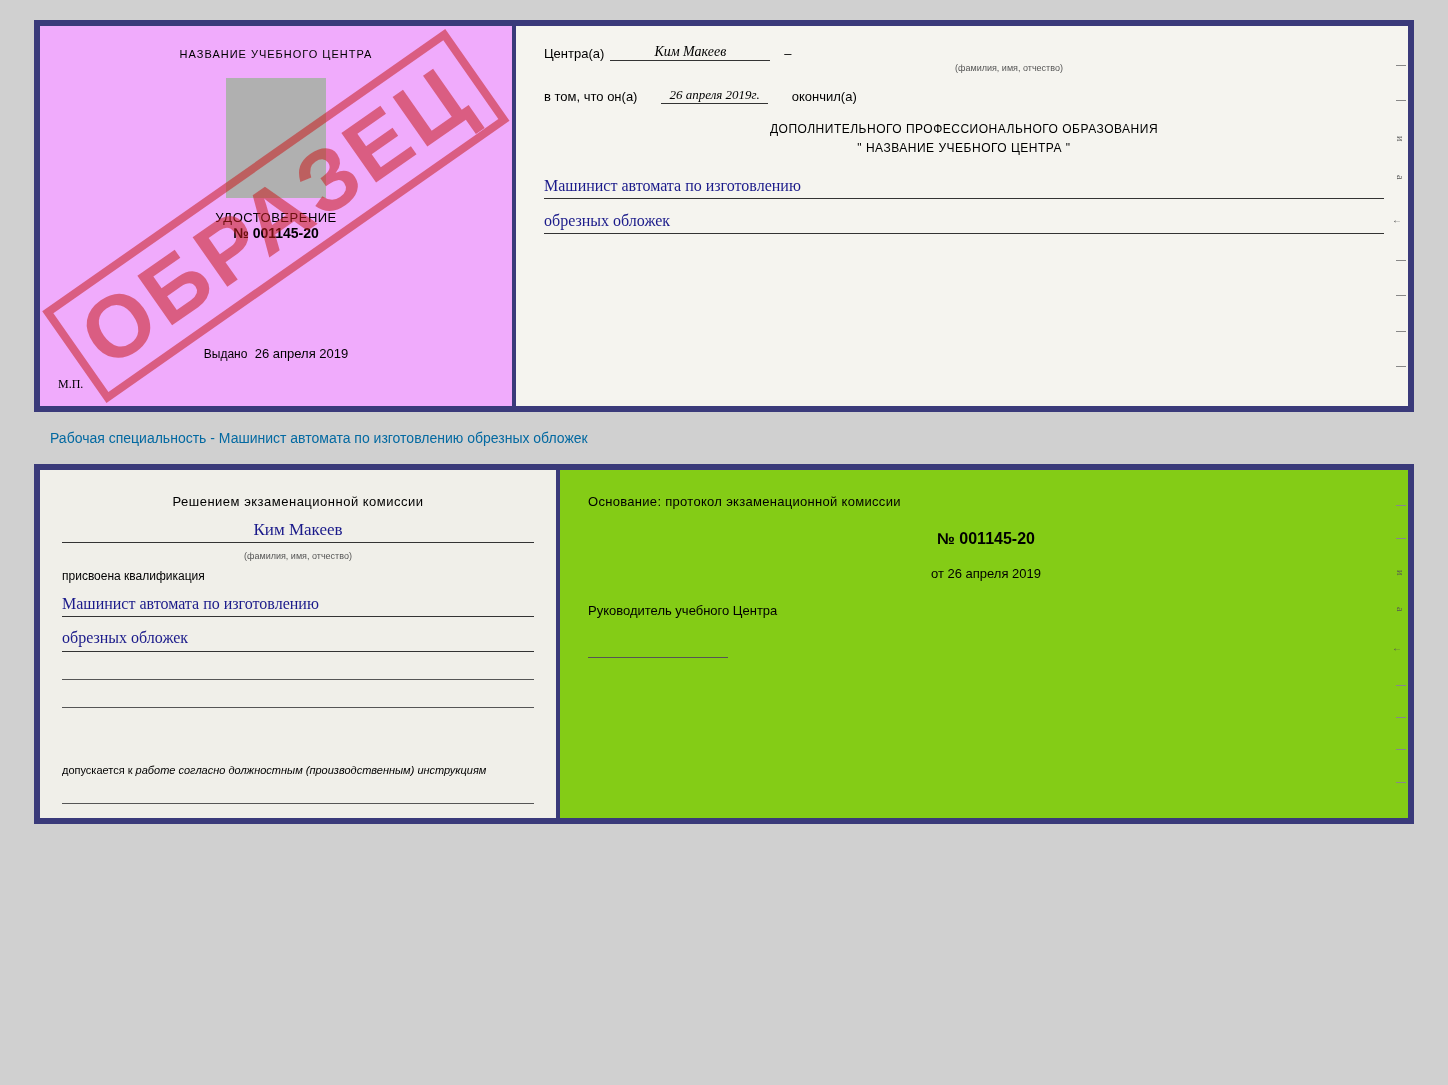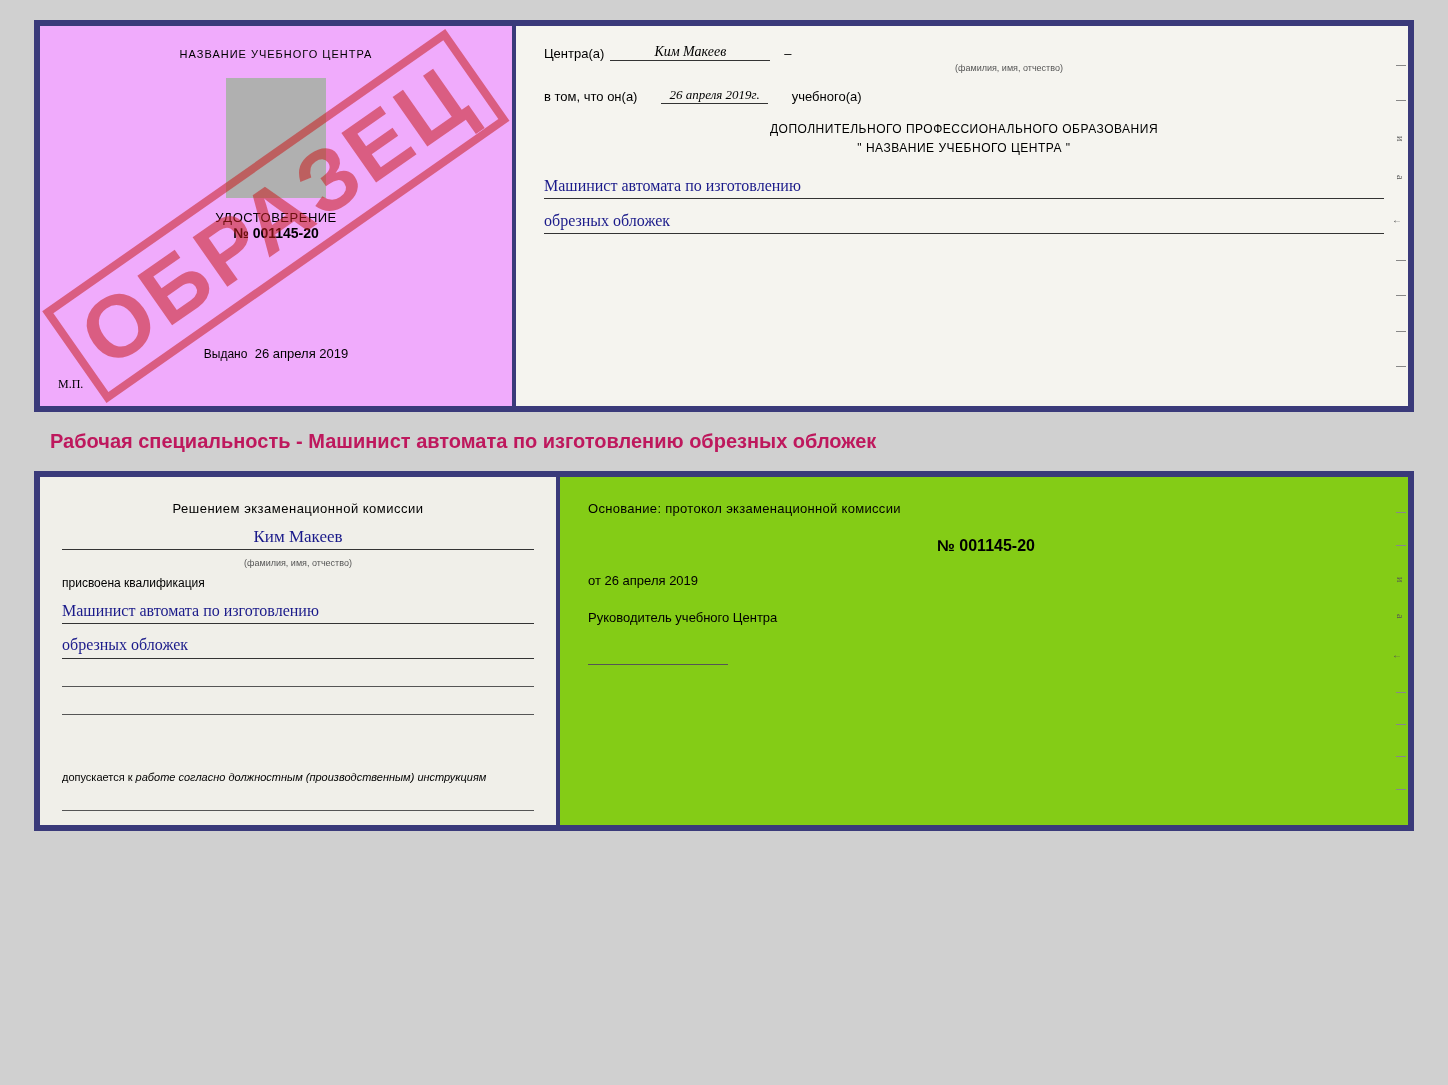--- a/index.html
+++ b/index.html
@@ -205,26 +205,25 @@
 
     .side-tick {
       width: 10px;
       height: 1px;
       background: #888;
       align-self: flex-end;
     }
 
     
     .specialty-text {
-      font-size: 20px;
-      font-family: Arial, sans-serif;
-      color: #be185d;
+      font-size: 14px;
+      font-family: Arial, sans-serif;
+      color: #0369a1;
       align-self: flex-start;
       padding-left: 30px;
-      font-weight: bold;
     }
 
     
     .bottom-doc {
       width: 1380px;
       display: flex;
       border: 6px solid #3a3a7a;
       background: #84cc16;
       position: relative;
       overflow: hidden;
@@ -318,21 +317,21 @@
       font-size: 16px;
       font-family: Arial, sans-serif;
       font-weight: bold;
       text-align: center;
       margin: 6px 0;
     }
 
     .protocol-date {
       font-size: 13px;
       font-family: Arial, sans-serif;
-      text-align: left;
+      text-align: center;
     }
 
     .chairman-block {
       font-size: 13px;
       font-family: Arial, sans-serif;
       margin-top: 10px;
     }
 
     .sign-line {
       border-bottom: 1px solid #555;
@@ -377,21 +376,21 @@
         <span class="field-label">Центра(а)</span>
         <span class="field-value">Ким Макеев</span>
         <span style="font-size:13px; margin-left:8px;">–</span>
       </div>
       <div class="field-subtext" style="margin-left:90px;">(фамилия, имя, отчество)</div>
     </div>
 
     <div class="vtom-row">
       <span>в том, что он(а)</span>
       <span class="vtom-date">26 апреля 2019г.</span>
-      <span>учебного(а)</span>
+      <span>окончил(а)</span>
     </div>
 
     <div class="org-block">
       <div>ДОПОЛНИТЕЛЬНОГО ПРОФЕССИОНАЛЬНОГО ОБРАЗОВАНИЯ</div>
       <div>"    НАЗВАНИЕ УЧЕБНОГО ЦЕНТРА    "</div>
     </div>
 
     <span class="profession-value">Машинист автомата по изготовлению</span>
     <span class="profession-value2">обрезных обложек</span>
 

